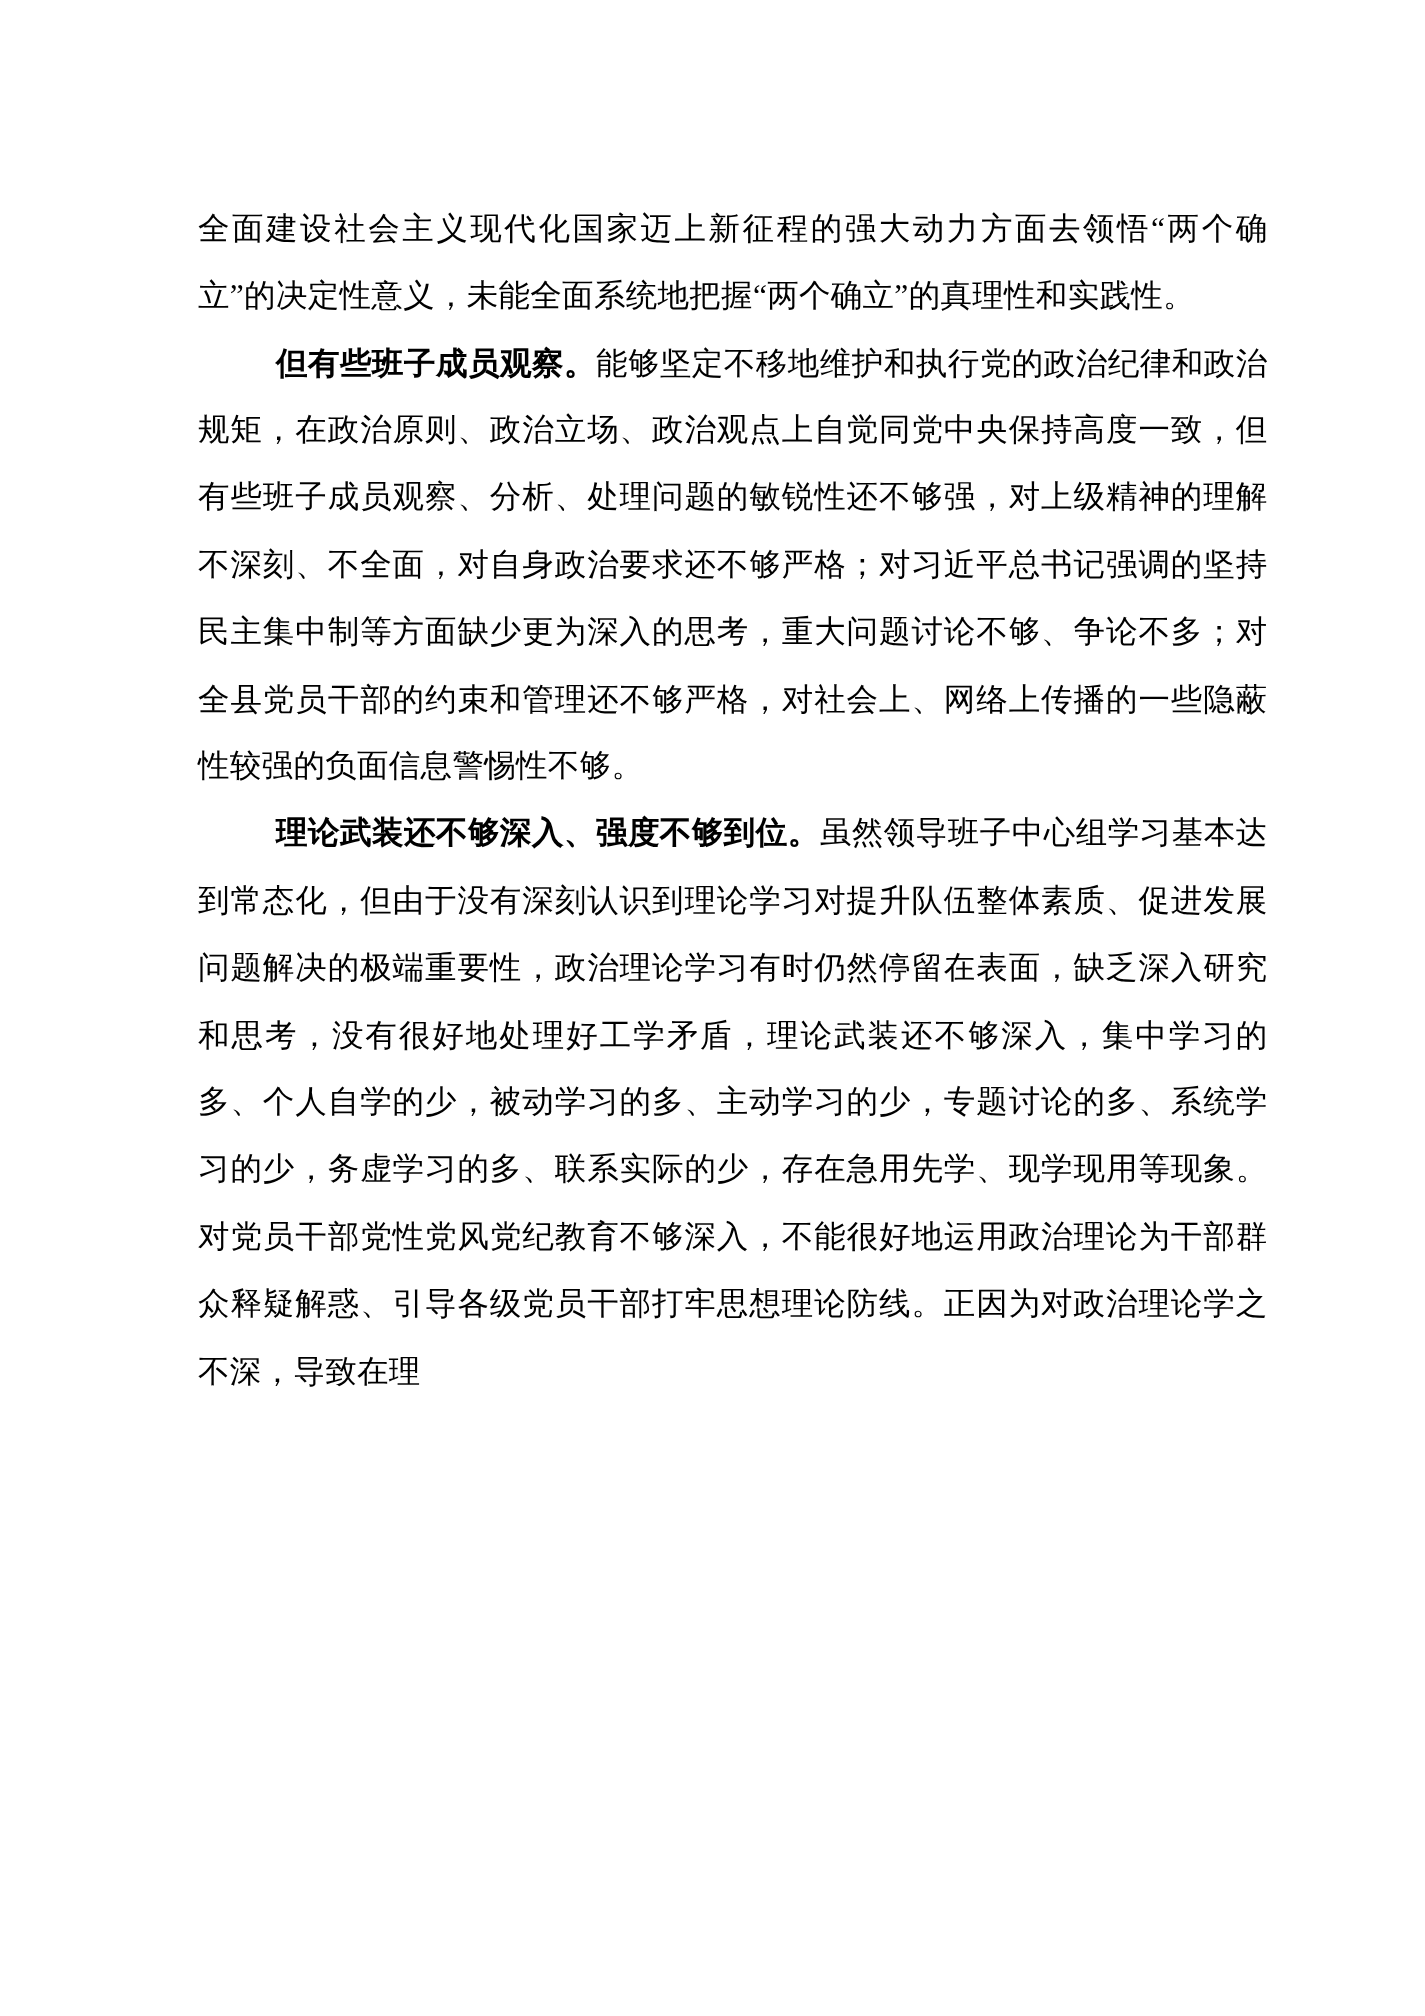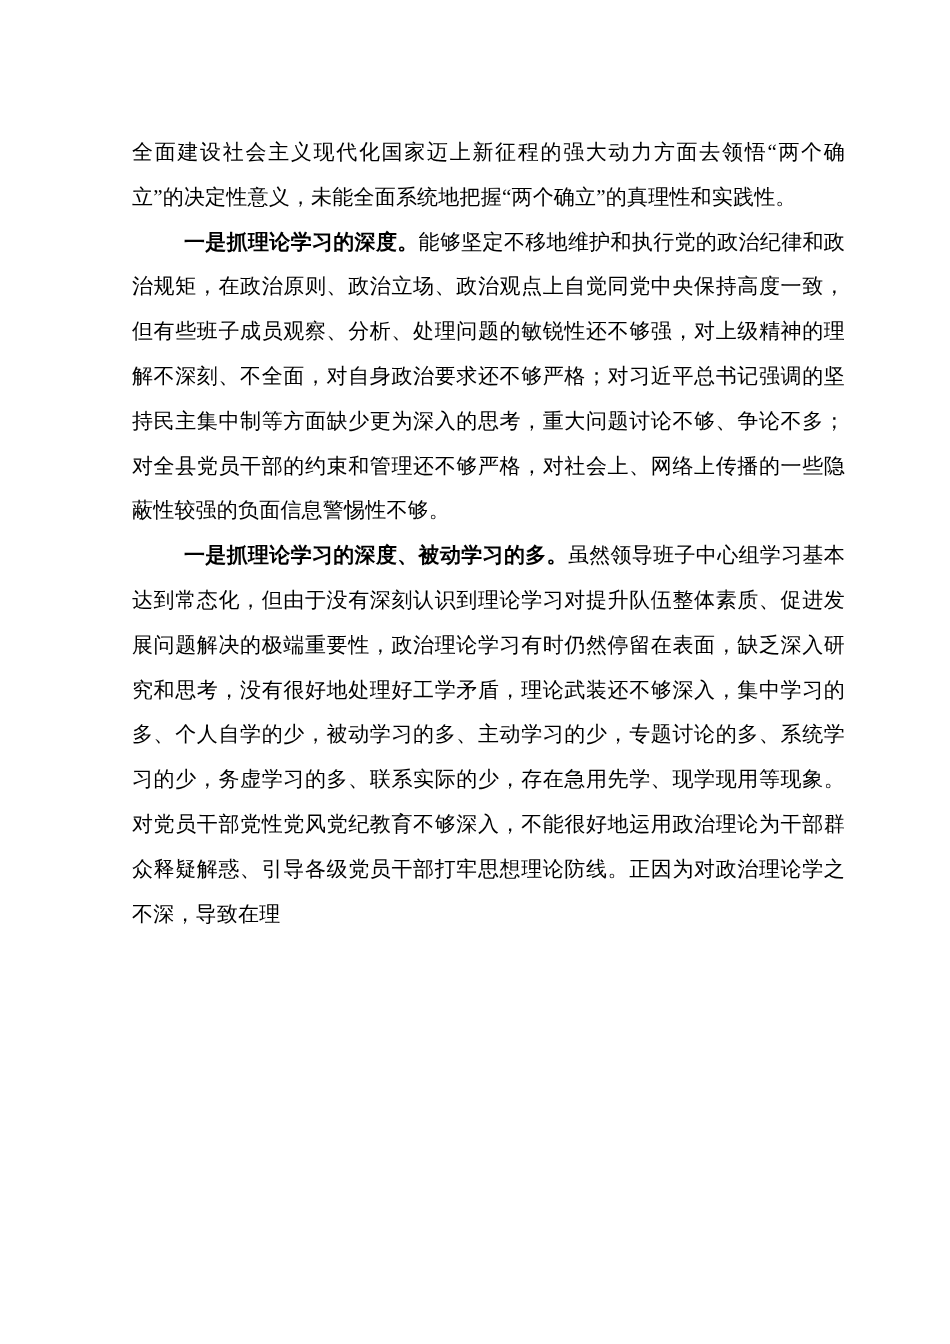--- a/index.html
+++ b/index.html
@@ -40,16 +40,16 @@
   .para.heading {
     font-weight: 700;
   }
 </style>
 </head>
 <body>
 
 <div class="page">
   <div class="text-block">
       <p class="para"><span>全面建设社会主义现代化国家迈上新征程的强大动力方面去领悟“两个确立”的决定性意义，未能全面系统地把握“两个确立”的真理性和实践性。</span></p>
-      <p class="para indent"><span class="lead">一是抓理论学习的深度。</span><span>能够坚定不移地维护和执行党的政治纪律和政治规矩，在政治原则、政治立场、政治观点上自觉同党中央保持高度一致，但有些班子成员观察、分析、处理问题的敏锐性还不够强，对上级精神的理解不深刻、不全面，对自身政治要求还不够严格；对习近平总书记强调的坚持民主集中制等方面缺少更为深入的思考，重大问题讨论不够、争论不多；对全县党员干部的约束和管理还不够严格，对社会上、网络上传播的一些隐蔽性较强的负面信息警惕性不够。</span></p>
-      <p class="para indent"><span class="lead">一是抓理论学习的深度、被动学习的多。</span><span>虽然领导班子中心组学习基本达到常态化，但由于没有深刻认识到理论学习对提升队伍整体素质、促进发展问题解决的极端重要性，政治理论学习有时仍然停留在表面，缺乏深入研究和思考，没有很好地处理好工学矛盾，理论武装还不够深入，集中学习的多、个人自学的少，被动学习的多、主动学习的少，专题讨论的多、系统学习的少，务虚学习的多、联系实际的少，存在急用先学、现学现用等现象。对党员干部党性党风党纪教育不够深入，不能很好地运用政治理论为干部群众释疑解惑、引导各级党员干部打牢思想理论防线。正因为对政治理论学之不深，导致在理</span></p>
+      <p class="para indent"><span class="lead">但有些班子成员观察。</span><span>能够坚定不移地维护和执行党的政治纪律和政治规矩，在政治原则、政治立场、政治观点上自觉同党中央保持高度一致，但有些班子成员观察、分析、处理问题的敏锐性还不够强，对上级精神的理解不深刻、不全面，对自身政治要求还不够严格；对习近平总书记强调的坚持民主集中制等方面缺少更为深入的思考，重大问题讨论不够、争论不多；对全县党员干部的约束和管理还不够严格，对社会上、网络上传播的一些隐蔽性较强的负面信息警惕性不够。</span></p>
+      <p class="para indent"><span class="lead">理论武装还不够深入、强度不够到位。</span><span>虽然领导班子中心组学习基本达到常态化，但由于没有深刻认识到理论学习对提升队伍整体素质、促进发展问题解决的极端重要性，政治理论学习有时仍然停留在表面，缺乏深入研究和思考，没有很好地处理好工学矛盾，理论武装还不够深入，集中学习的多、个人自学的少，被动学习的多、主动学习的少，专题讨论的多、系统学习的少，务虚学习的多、联系实际的少，存在急用先学、现学现用等现象。对党员干部党性党风党纪教育不够深入，不能很好地运用政治理论为干部群众释疑解惑、引导各级党员干部打牢思想理论防线。正因为对政治理论学之不深，导致在理</span></p>
     </div>
 </div>
 
 </body></html>

